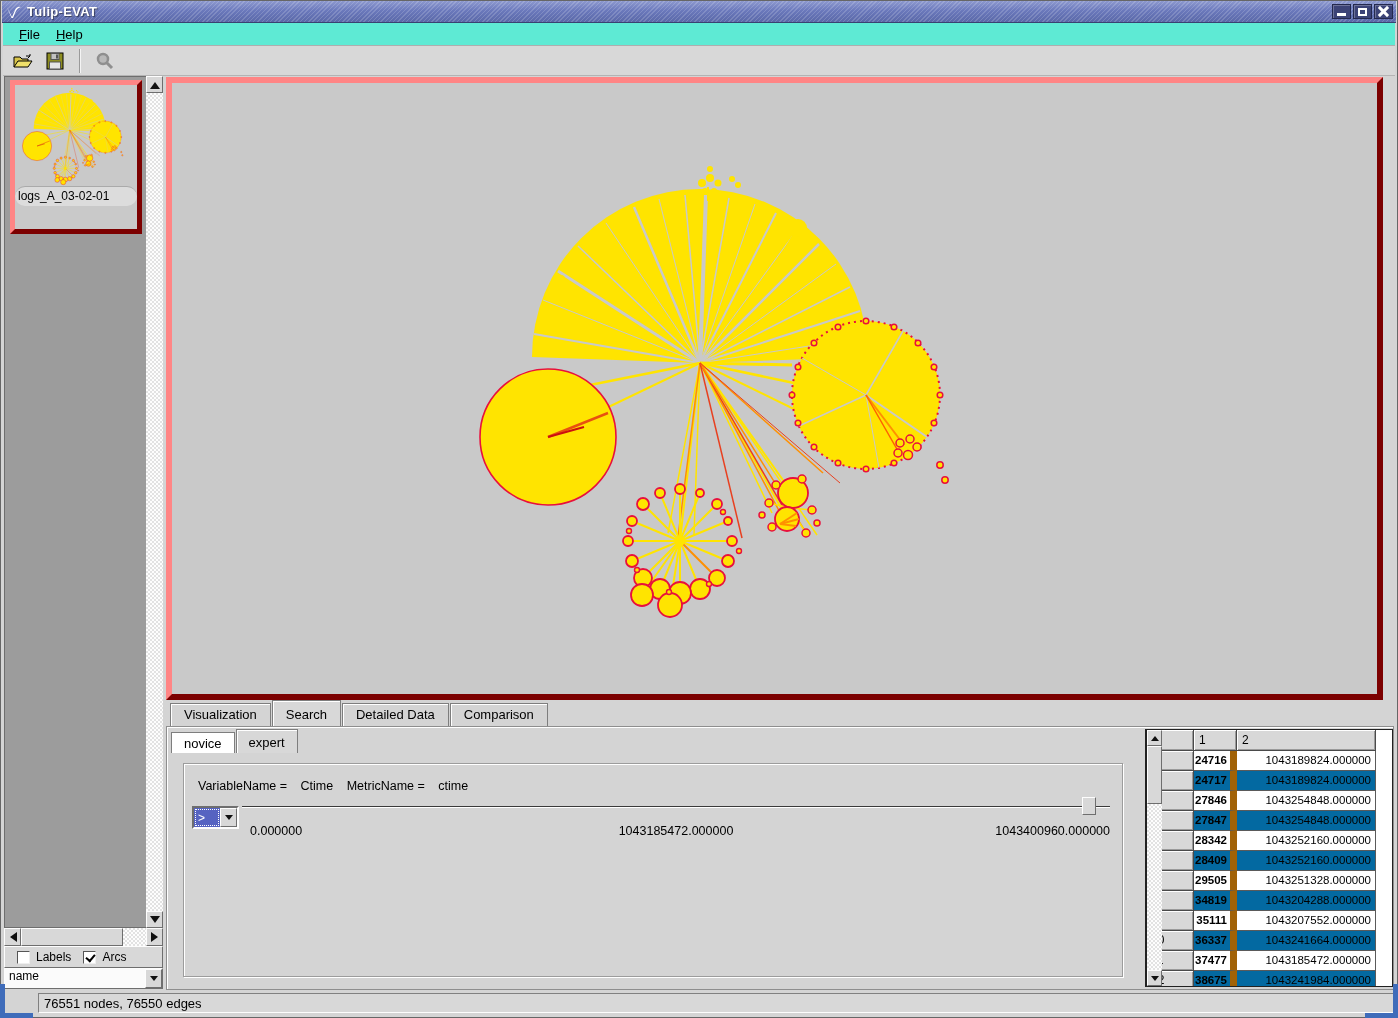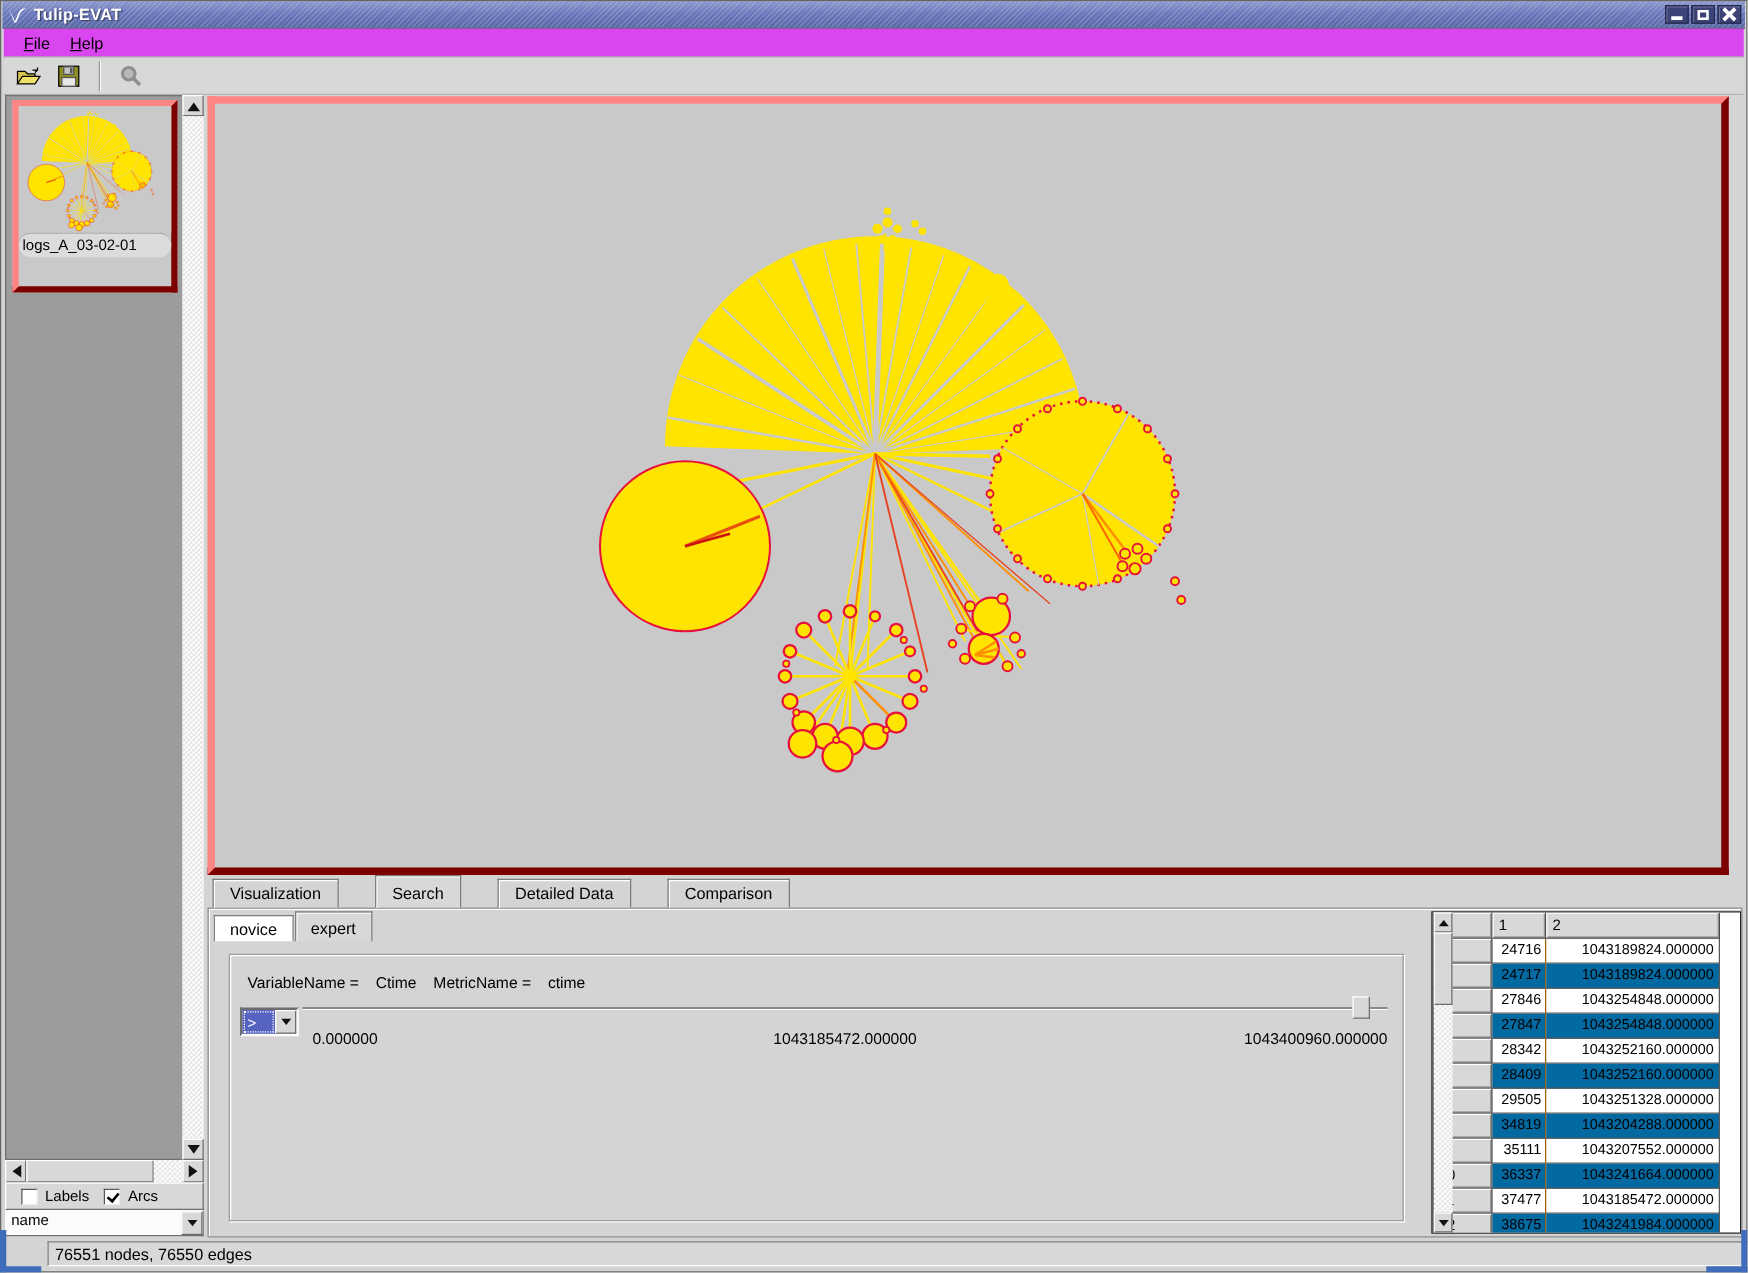--- a/index.html
+++ b/index.html
@@ -41,21 +41,21 @@
   .glyph-min { width:9px; height:3px; background:#fff; margin-top:6px; }
   .glyph-max { width:9px; height:8px; border:2px solid #fff; }
   .glyph-close { position:relative; width:11px; height:11px; }
   .glyph-close::before,.glyph-close::after { content:""; position:absolute; left:4px; top:-1px;
     width:3px; height:13px; background:#fff; }
   .glyph-close::before { transform:rotate(45deg); }
   .glyph-close::after  { transform:rotate(-45deg); }
 
   
   .menubar { position:absolute; left:3px; top:23px; width:1392px; height:23px;
-    background:#d946ef; border-bottom:1px solid #aeaeae; display:flex; align-items:center; padding-left:8px; }
+    background:#5eead4; border-bottom:1px solid #aeaeae; display:flex; align-items:center; padding-left:8px; }
   .menu-item { display:inline-block; padding:2px 8px; font-size:13px; }
   .menu-item::first-letter { text-decoration:underline; }
   .toolbar { position:absolute; left:3px; top:46px; width:1392px; height:30px;
     background:#d8d8d8; border-bottom:1px solid #b4b4b4; display:flex; align-items:center; padding-left:6px; gap:4px; }
   .tool-btn { width:28px; height:26px; display:flex; align-items:center; justify-content:center; }
   .tool-sep { width:2px; height:24px; margin:0 6px;
     border-left:1px solid #9a9a9a; border-right:1px solid #f4f4f4; }
 
   
   .left-panel { position:absolute; left:4px; top:76px; width:159px; height:915px; }
@@ -93,21 +93,21 @@
   .prop-combo .val { flex:1; padding-left:4px; font-size:12px; }
   .combo-arrow-btn { width:17px; height:100%; background:#d8d8d8;
     display:flex; align-items:center; justify-content:center; flex:none; }
 
   
   .canvas-frame { position:absolute; left:166px; top:77px; width:1217px; height:623px;
     border:6px solid; border-color:#ff8585 #7c0000 #7c0000 #ff8585; background:#c9c9c9; }
   .graph-svg { width:1205px; height:611px; display:block; }
 
   
-  .tabs-row { position:absolute; left:170px; top:700px; height:26px; display:flex; align-items:flex-end; z-index:3;gap:28px; }
+  .tabs-row { position:absolute; left:170px; top:700px; height:26px; display:flex; align-items:flex-end; z-index:3; }
   .tab { background:#d4d4d4; border:1px solid #7e7e7e; border-bottom:none;
     box-shadow:inset 1px 1px 0 #fff; padding:3px 13px 3px; font-size:13px; height:23px; margin-right:1px; }
   .tab.active { height:26px; padding-top:6px; background:#d8d8d8; z-index:4; }
   .panel-frame { position:absolute; left:166px; top:726px; width:1228px; height:264px;
     background:#d4d4d4; border:1px solid #8e8e8e; box-shadow:inset 1px 1px 0 #fff; }
   .subtabs-row { position:absolute; left:4px; top:2px; height:24px; display:flex; align-items:flex-end; }
   .subtab { background:#ffffff; border:1px solid #7e7e7e; border-bottom:none;
     box-shadow:inset 1px 1px 0 #fff; padding:3px 12px; font-size:13px; height:21px; margin-right:1px; }
   .subtab.active { height:24px; padding-top:5px; background:#d8d8d8; }
 
@@ -135,22 +135,22 @@
   .rt-header { display:flex; height:21px; }
   .rt-corner,.rt-colh { background:#d8d8d8; border-right:1px solid #4a4a4a; border-bottom:1px solid #4a4a4a;
     box-shadow:inset 1px 1px 0 #fff, inset -1px -1px 0 #9a9a9a; font-size:12px; padding:3px 5px; }
   .rt-corner { width:48px; flex:none; }
   .col1h { width:43px; flex:none; }
   .col2h { width:139px; flex:none; }
   .rt-body { height:237px; overflow:hidden; }
   .rt-row { display:flex; height:20px; }
   .rt-rowh { width:48px; flex:none; background:#d8d8d8; border-right:1px solid #4a4a4a; border-bottom:1px solid #4a4a4a;
     box-shadow:inset 1px 1px 0 #fff, inset -1px -1px 0 #9a9a9a; font-size:12px; padding:2px 5px; }
-  .rt-c1 { width:43px; flex:none; border-right:1px solid #a16207; border-bottom:1px solid #5a5a5a;
-    font-size:11.5px; text-align:right; padding:3px 3px 0 0; }
+  .rt-c1 { width:43px; flex:none; border-right:7px solid #a16207; border-bottom:1px solid #5a5a5a;
+    font-size:11.5px; text-align:right; padding:3px 3px 0 0;font-weight:bold; }
   .rt-c2 { width:139px; flex:none; border-right:1px solid #5a5a5a; border-bottom:1px solid #5a5a5a;
     font-size:11.5px; text-align:right; padding:3px 4px 0 0; }
   .rt-row.even .rt-c1, .rt-row.even .rt-c2 { background:#0369a1; }
   .rt-vscroll { width:16px; height:100%; border-left:1px solid #222; }
   .rt-vscroll .scroll-btn { height:16px; }
   .vthumb { height:58px; background:#d8d8d8; flex:none; }
 
   
   .statusbar { position:absolute; left:4px; top:991px; width:1390px; height:24px; background:#d4d4d4; padding:2px;margin-left:32px; }
   .status-field { width:100%; height:100%; border:1px solid; border-color:#808080 #fdfdfd #fdfdfd #808080;

